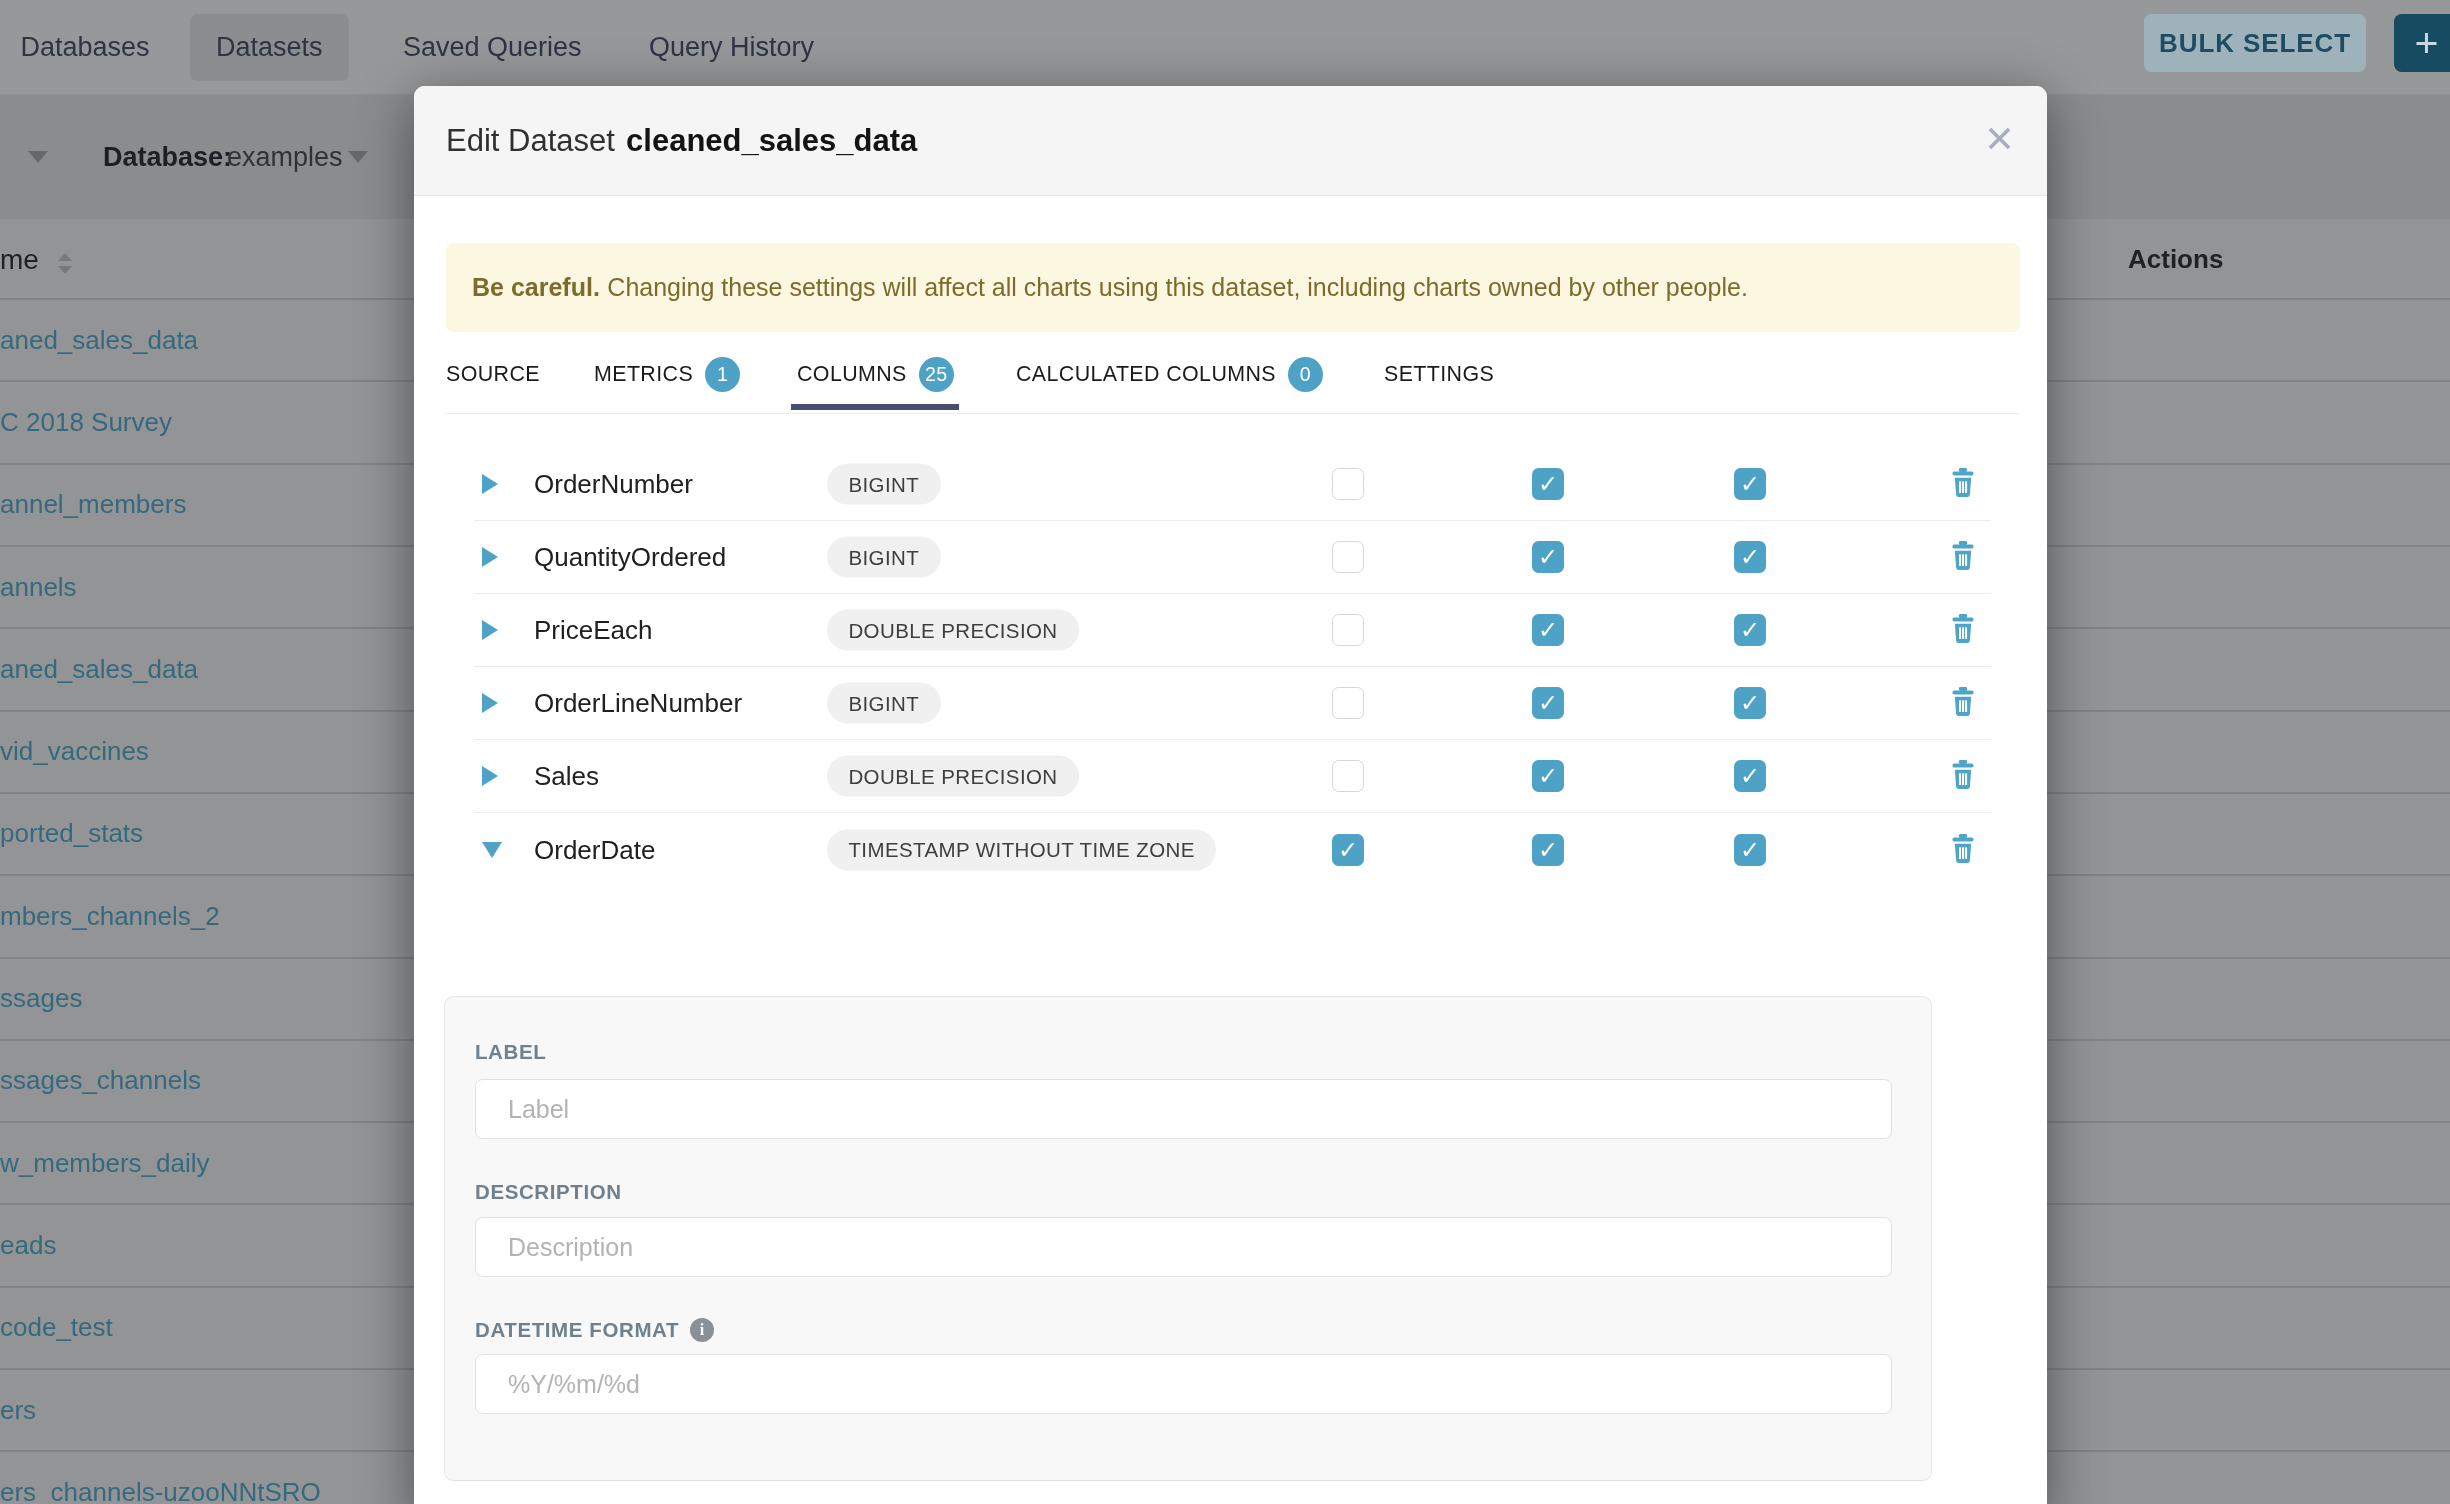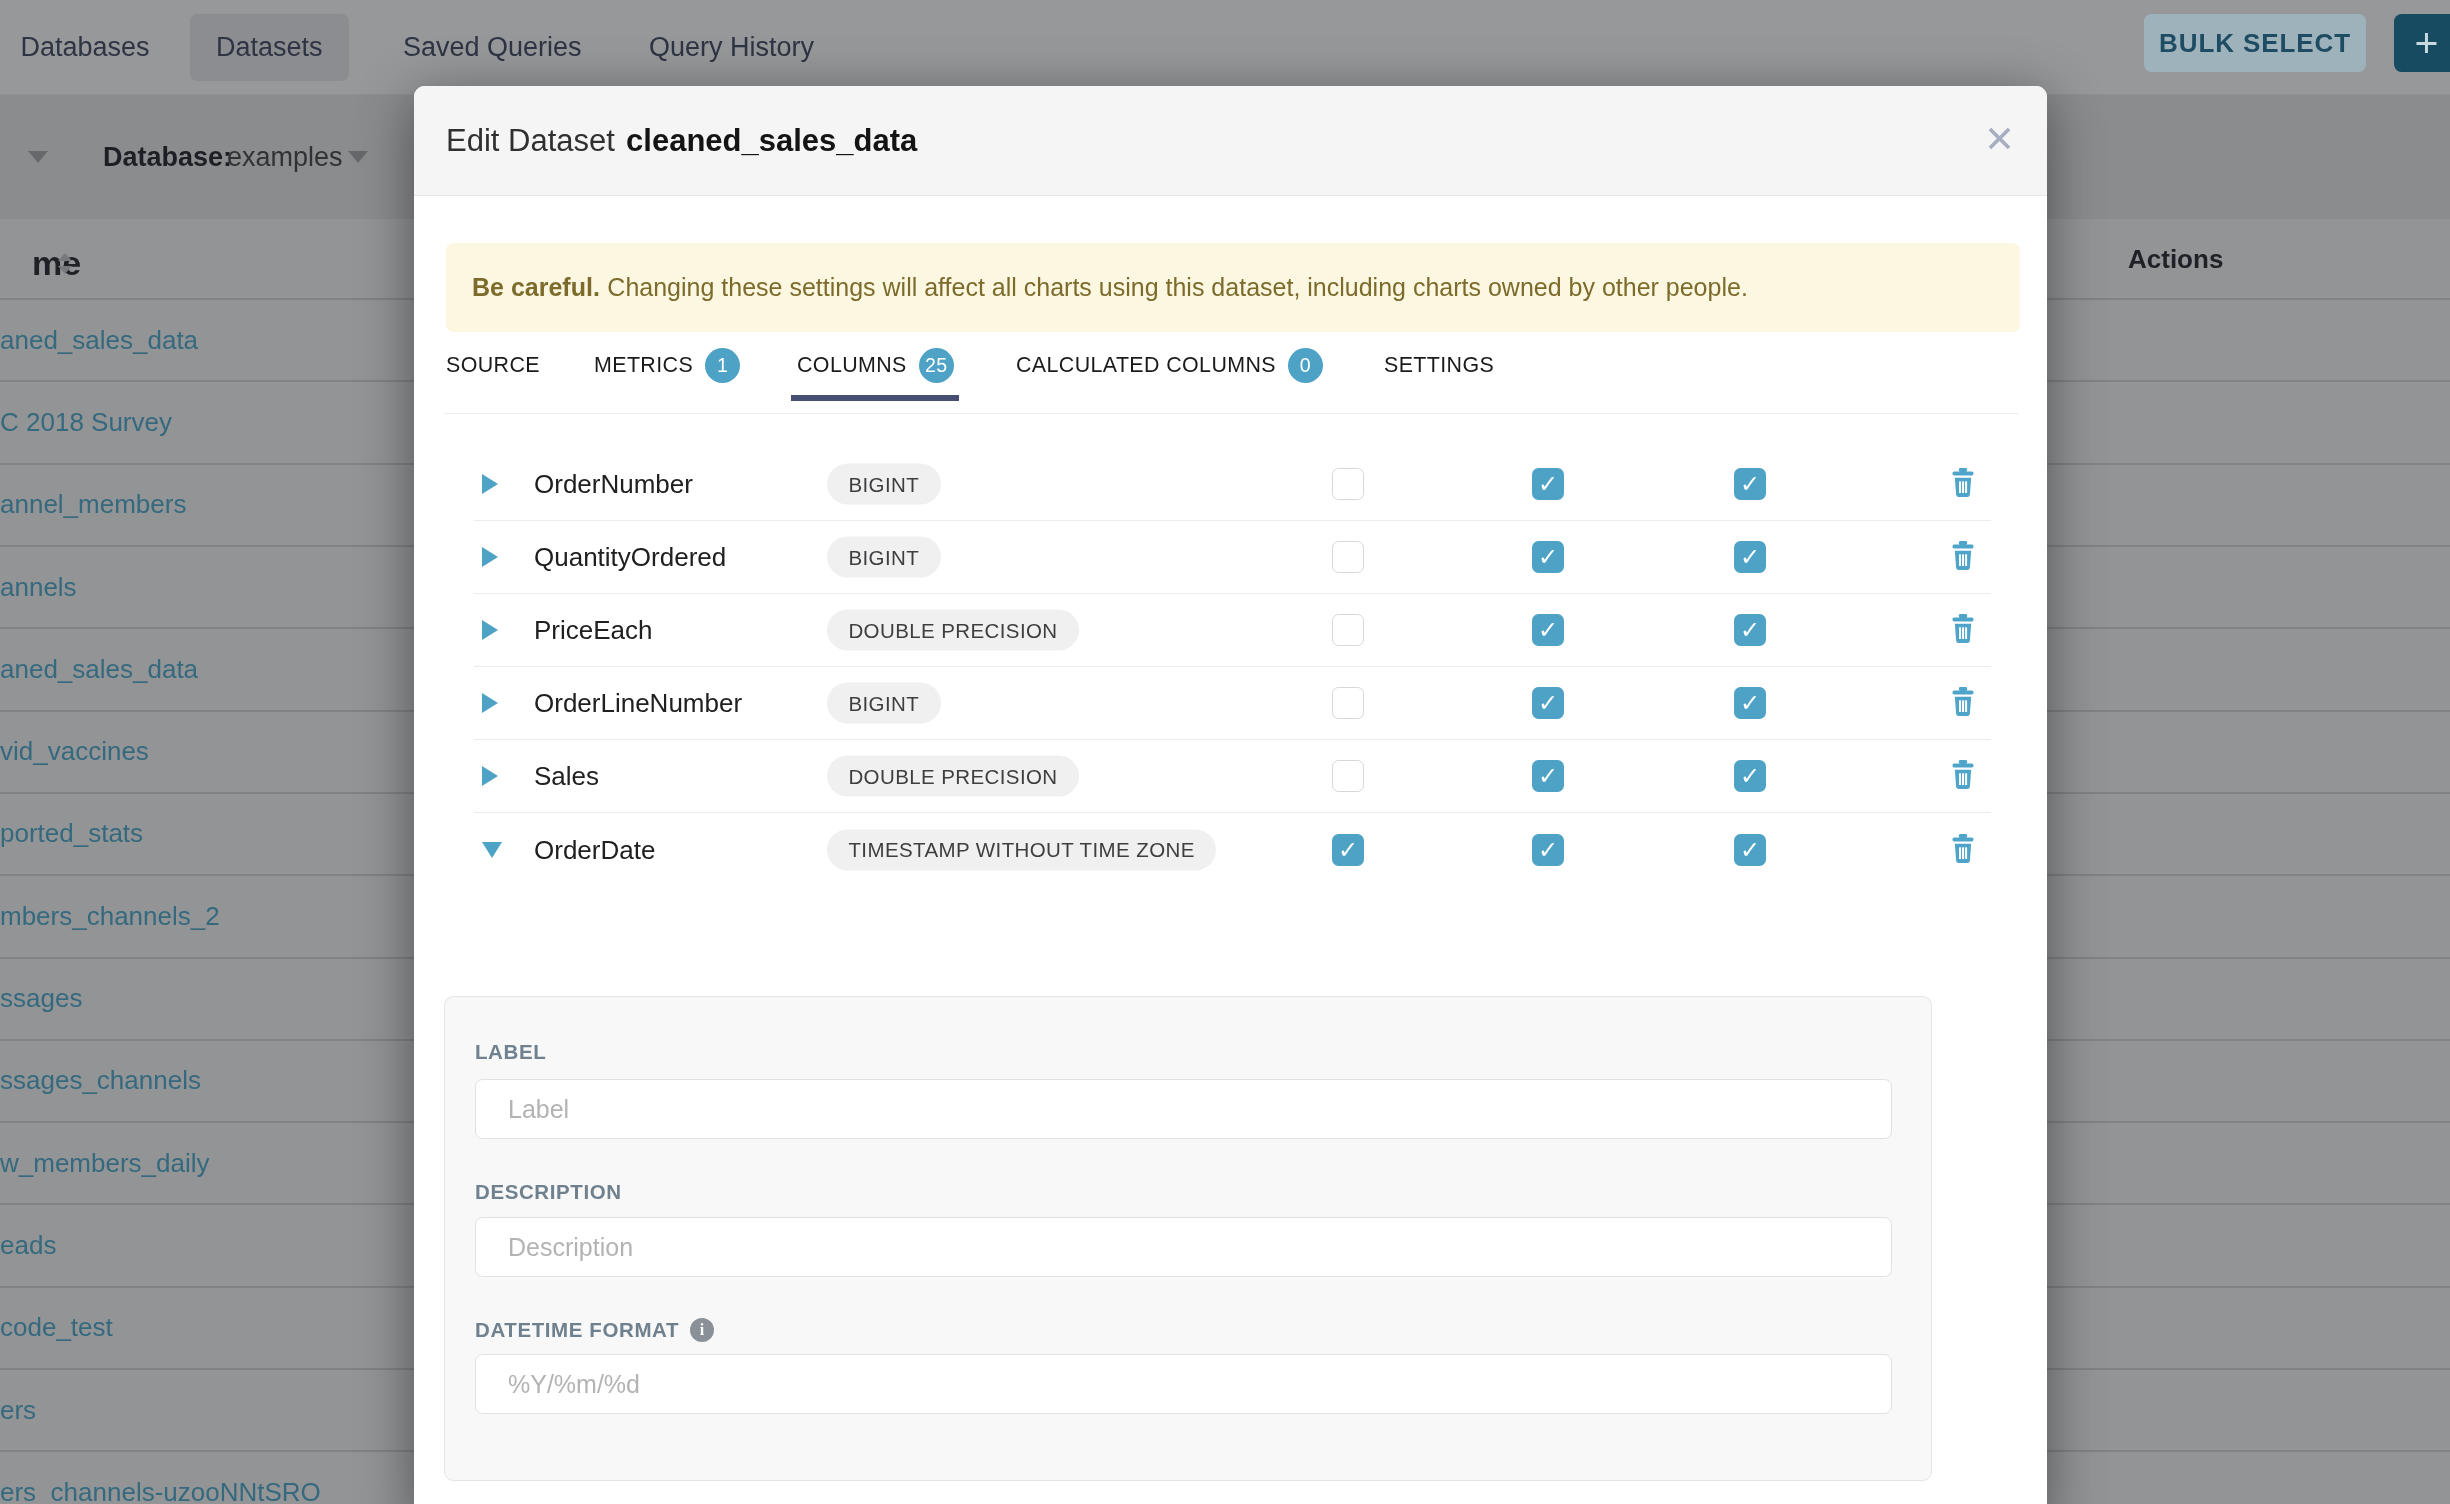--- a/index.html
+++ b/index.html
@@ -24,21 +24,21 @@
 
   .filterbar{position:absolute;left:0;top:95px;width:2450px;height:124px;background:#8B8C8E;}
   .dblabel{position:absolute;left:103px;top:50%;transform:translateY(-50%);font-size:27px;font-weight:bold;color:#1D1F24;}
   .dbvalue{position:absolute;left:227px;top:50%;transform:translateY(-50%);font-size:27px;color:#303236;}
   .caret-down{width:0;height:0;border-left:10.3px solid transparent;border-right:10.3px solid transparent;
               border-top:12px solid #66686B;}
   .fcaret1{position:absolute;left:28px;top:50%;transform:translateY(-50%);}
   .fcaret2{position:absolute;left:348px;top:50%;transform:translateY(-50%);}
 
   .bgtable{position:absolute;left:0;top:219px;width:2450px;height:1286px;background:#939496;}
-  .bgname{position:absolute;left:0px;top:25px;font-size:34px;font-weight:bold;color:#1F2126;padding-left:32px;}
+  .bgname{position:absolute;left:0px;top:25px;font-size:28px;font-weight:normal;color:#1F2126;}
   .sorticon{position:absolute;left:58px;top:34px;}
   .sorticon b{display:block;width:0;height:0;border-left:7.5px solid transparent;border-right:7.5px solid transparent;}
   .sorticon .up{border-bottom:8.4px solid #77797C;margin-bottom:4.7px;}
   .sorticon .dn{border-top:8.4px solid #77797C;}
   .bgactions{position:absolute;left:2128px;top:25px;font-size:26px;font-weight:bold;color:#1F2126;}
   .bgrow-line{position:absolute;left:0;width:2450px;height:1.9px;background:rgba(0,0,0,0.12);}
   .bglink{position:absolute;left:0;font-size:26px;color:var(--link);line-height:37px;cursor:pointer;}
 
   
   .modal{position:absolute;left:414px;top:86px;width:1633px;height:1436px;background:#FFFFFF;border-radius:11.2px;
@@ -47,21 +47,21 @@
          border-radius:11.2px 11.2px 0 0;}
   .mtitle{position:absolute;left:32px;top:0;height:110px;display:flex;align-items:center;font-size:31px;color:#303030;}
   .mtitle .dsname{font-weight:bold;color:#141414;margin-left:11.2px;}
   .mclose{position:absolute;left:1570px;top:35px;font-size:37px;color:#A8AEC1;cursor:pointer;line-height:1;}
 
   .banner{position:absolute;left:32px;top:157px;width:1574px;height:89px;background:var(--warning-bg);border-radius:7.5px;
           display:flex;align-items:center;padding:0 26px;font-size:25px;color:var(--warning-text);}
   .banner .bold{font-weight:bold;margin-right:7.5px;}
 
   .tabsline{position:absolute;left:30px;top:327px;width:1574px;height:0.9px;background:#EDEDED;}
-  .tab{position:absolute;top:252px;height:54px;display:flex;align-items:center;gap:12px;font-size:21.4px;
+  .tab{position:absolute;top:261px;height:54px;display:flex;align-items:center;gap:12px;font-size:21.4px;
        letter-spacing:0.4px;color:#1B1B1B;cursor:pointer;}
   .badge{min-width:35px;height:35px;border-radius:17.7px;background:var(--accent);color:#fff;font-size:19.6px;
          display:flex;align-items:center;justify-content:center;padding:0 5.6px;}
   .activebar{position:absolute;left:-5.6px;right:-5.6px;bottom:-9.3px;height:6.5px;background:var(--tab-underline);}
 
   .mtable{position:absolute;left:60px;top:362px;width:1517px;}
   .mth{height:73px;border-bottom:1.9px solid #E8E8E8;position:relative;}
   .mth span{position:absolute;top:50%;transform:translateY(-50%);font-size:25px;font-weight:bold;color:#1C1C1C;}
   .th0{left:60px;} .th1{left:353px;} .th2{left:857px;} .th3{left:1056px;} .th4{left:1255px;}
   .mrow{height:73px;border-bottom:0.9px solid #ECECEC;position:relative;}

